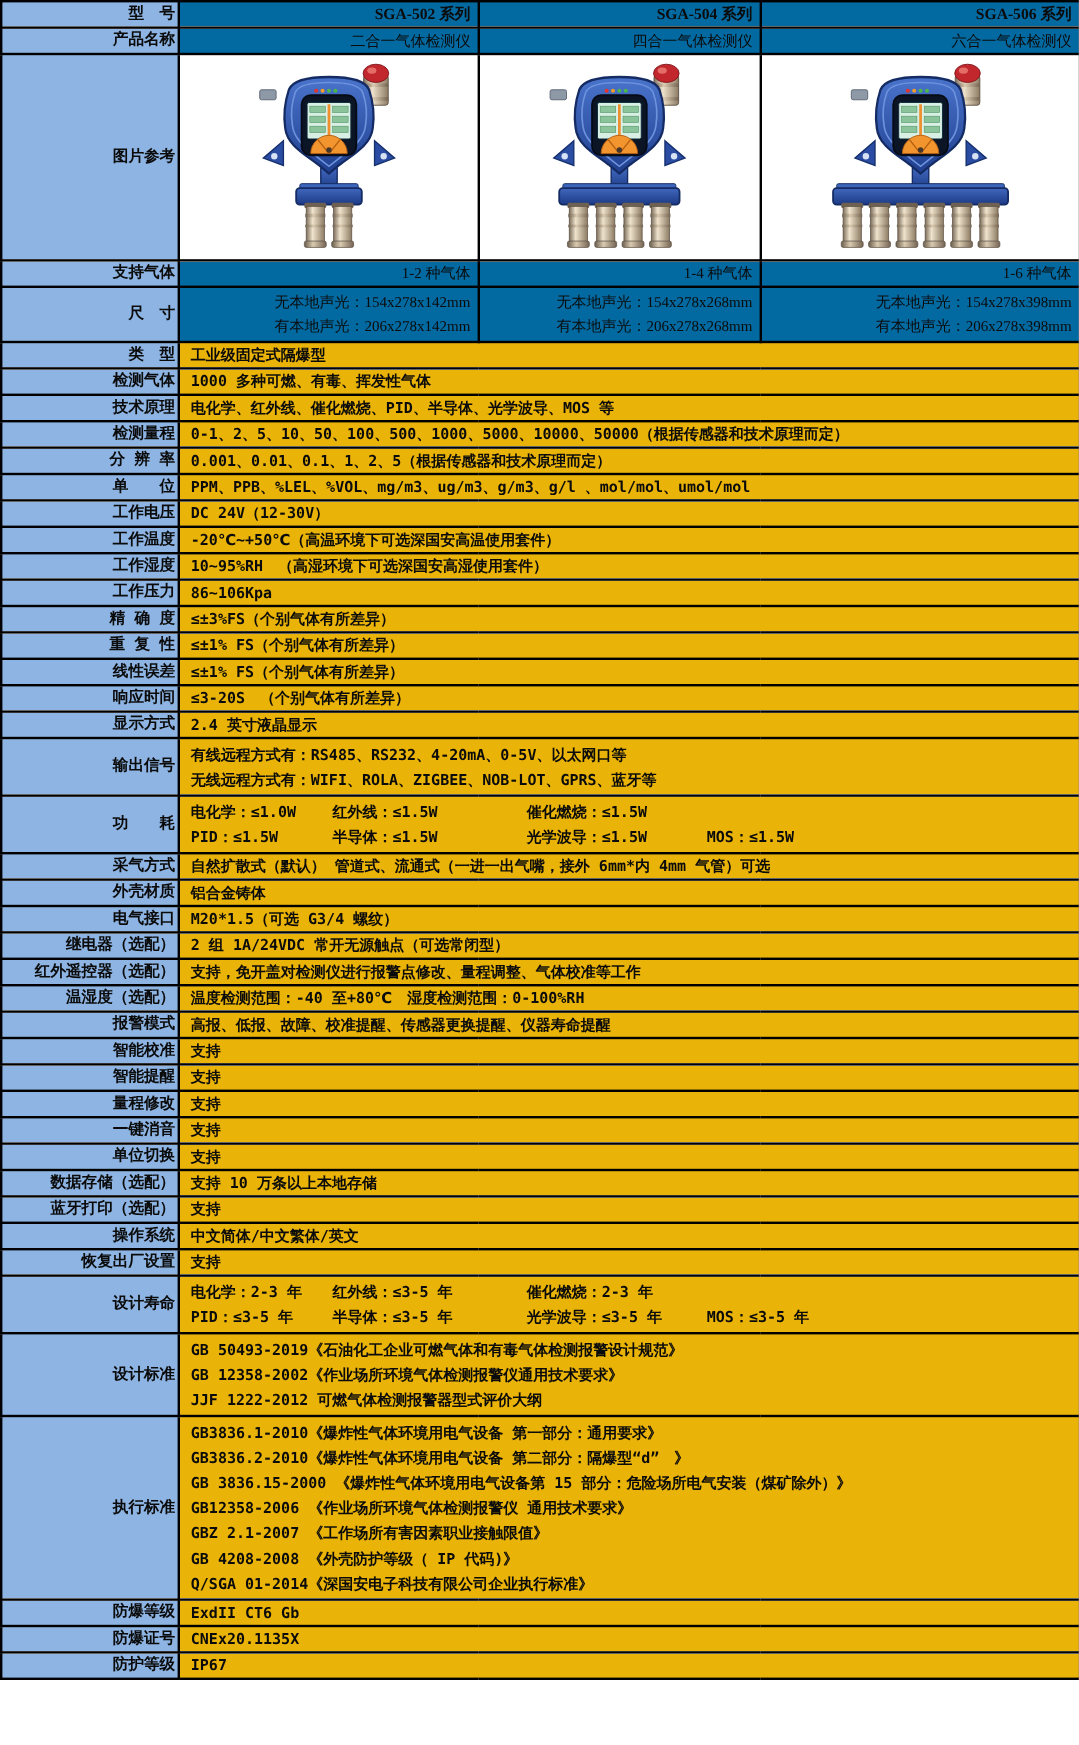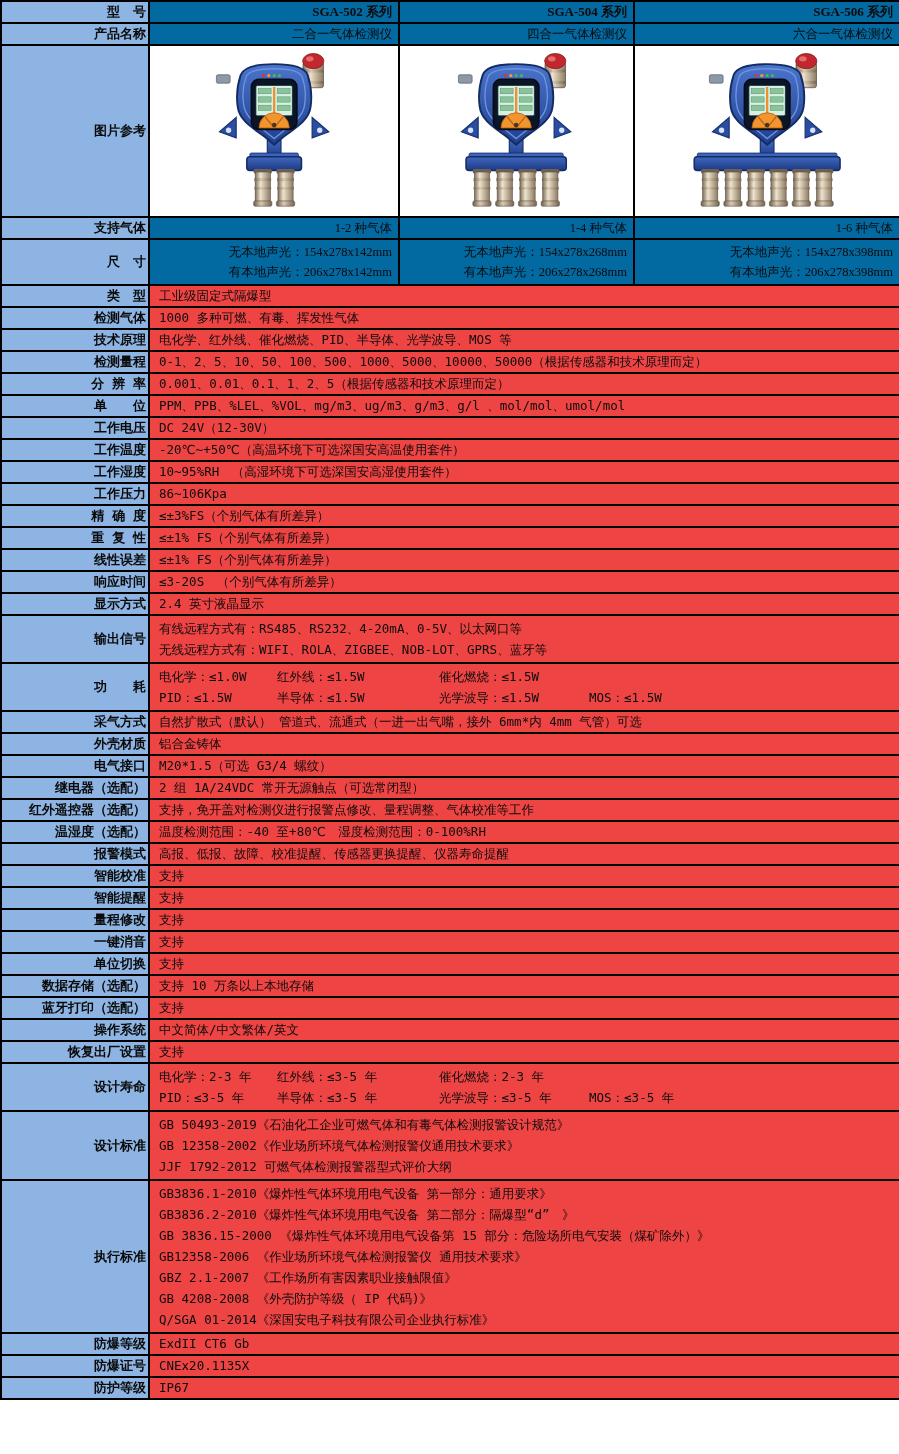--- a/index.html
+++ b/index.html
@@ -2,21 +2,21 @@
 <html><head>
 <meta charset="utf-8">
 <style>
   html,body{margin:0;padding:0;background:#fff;}
   .sheet{width:899px;font-family:"DejaVu Sans Mono","DejaVu Sans",sans-serif;color:#0b0b0b;}
   table{border-collapse:collapse;width:899px;table-layout:fixed;}
   td{border:2px solid #000;padding:2px 6px;font-size:12.5px;line-height:16px;vertical-align:middle;overflow:hidden;}
   td.lab{background:#8db4e2;text-align:right;font-weight:bold;font-size:13px;padding:2px 2px;}
   td.c{background:#0369a1;text-align:right;font-family:Liberation Serif, serif;}
   td.c.b{font-weight:bold;font-size:13px;}
-  td.v{background:#ef4444;text-align:left;padding-left:9px;}
+  td.v{background:#eab308;text-align:left;padding-left:9px;font-weight:bold;}
   td.imgcell{background:#ffffff;text-align:center;padding:2px;height:166px;vertical-align:middle;}
   .ln{line-height:21px;white-space:nowrap;}
   td.c .ln{line-height:20px;}
   .segrow{display:flex;line-height:21px;white-space:nowrap;}
   .seg{display:inline-block;}
   .seg.s0{width:118px;}
   .seg.s1{width:162px;}
   .seg.s2{width:150px;}
   .seg.s3{width:auto;}
   svg{display:block;margin:0 auto;}
@@ -458,21 +458,21 @@
               <span class="seg s2">光学波导：≤3-5 年</span>
               <span class="seg s3">MOS：≤3-5 年</span>
             </div>
           </td>
         </tr>
         <tr>
           <td class="lab">设计标准</td>
           <td class="v" colspan="3">
             <div class="ln">GB 50493-2019《石油化工企业可燃气体和有毒气体检测报警设计规范》</div>
             <div class="ln">GB 12358-2002《作业场所环境气体检测报警仪通用技术要求》</div>
-            <div class="ln">JJF 1792-2012 可燃气体检测报警器型式评价大纲</div>
+            <div class="ln">JJF 1222-2012 可燃气体检测报警器型式评价大纲</div>
           </td>
         </tr>
         <tr>
           <td class="lab">执行标准</td>
           <td class="v" colspan="3">
             <div class="ln">GB3836.1-2010《爆炸性气体环境用电气设备 第一部分：通用要求》</div>
             <div class="ln">GB3836.2-2010《爆炸性气体环境用电气设备 第二部分：隔爆型“d”　》</div>
             <div class="ln">GB 3836.15-2000 《爆炸性气体环境用电气设备第 15 部分：危险场所电气安装（煤矿除外）》</div>
             <div class="ln">GB12358-2006 《作业场所环境气体检测报警仪 通用技术要求》</div>
             <div class="ln">GBZ 2.1-2007 《工作场所有害因素职业接触限值》</div>

